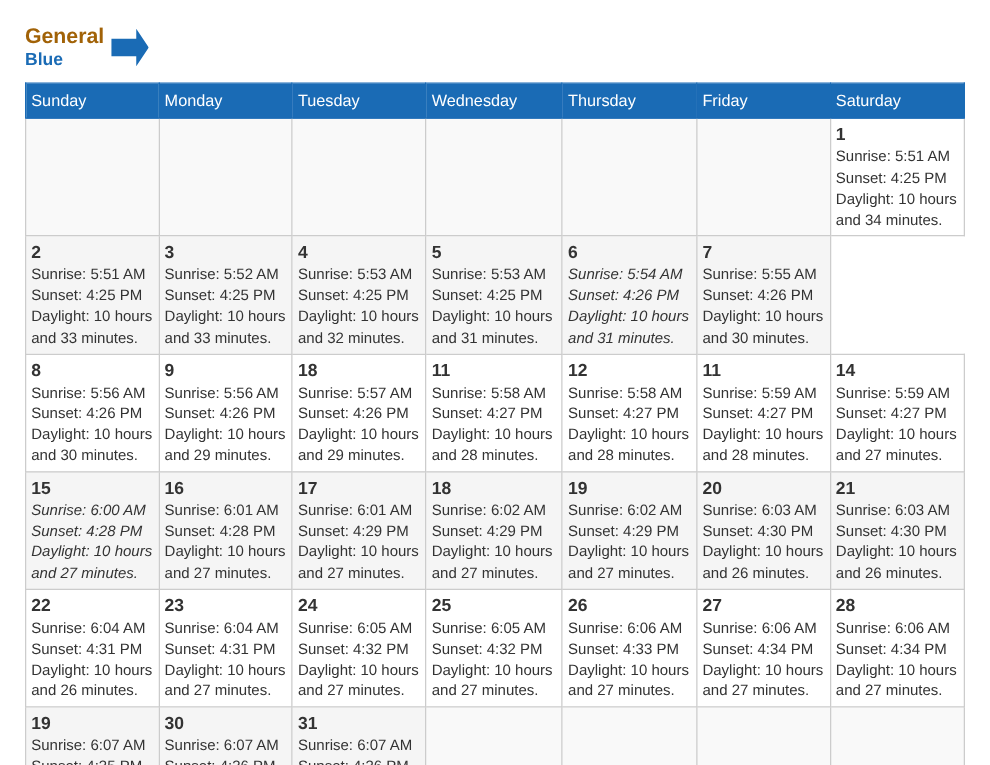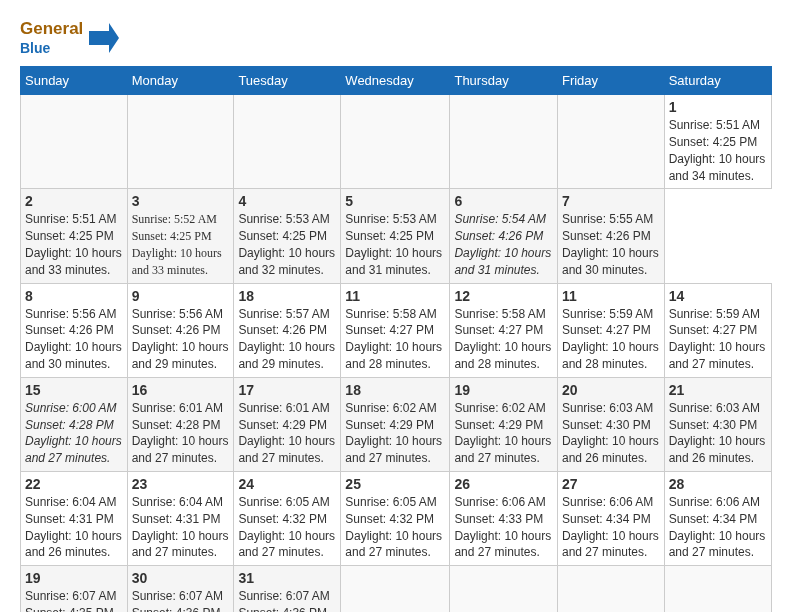--- a/index.html
+++ b/index.html
@@ -124,21 +124,21 @@
       <tr>
         <td>
           <span class="day-number">2</span>
           <div class="day-info" style="white-space: pre-line;">Sunrise: 5:51 AM
 Sunset: 4:25 PM
 Daylight: 10 hours
 and 33 minutes.</div>
         </td>
         <td>
           <span class="day-number">3</span>
-          <div class="day-info" style="white-space: pre-line; font-family: Liberation Serif, serif;">Sunrise: 5:52 AM
+          <div class="day-info" style="white-space: pre-line;">Sunrise: 5:52 AM
 Sunset: 4:25 PM
 Daylight: 10 hours
 and 33 minutes.</div>
         </td>
         <td>
           <span class="day-number">4</span>
           <div class="day-info" style="white-space: pre-line;">Sunrise: 5:53 AM
 Sunset: 4:25 PM
 Daylight: 10 hours
 and 32 minutes.</div>

